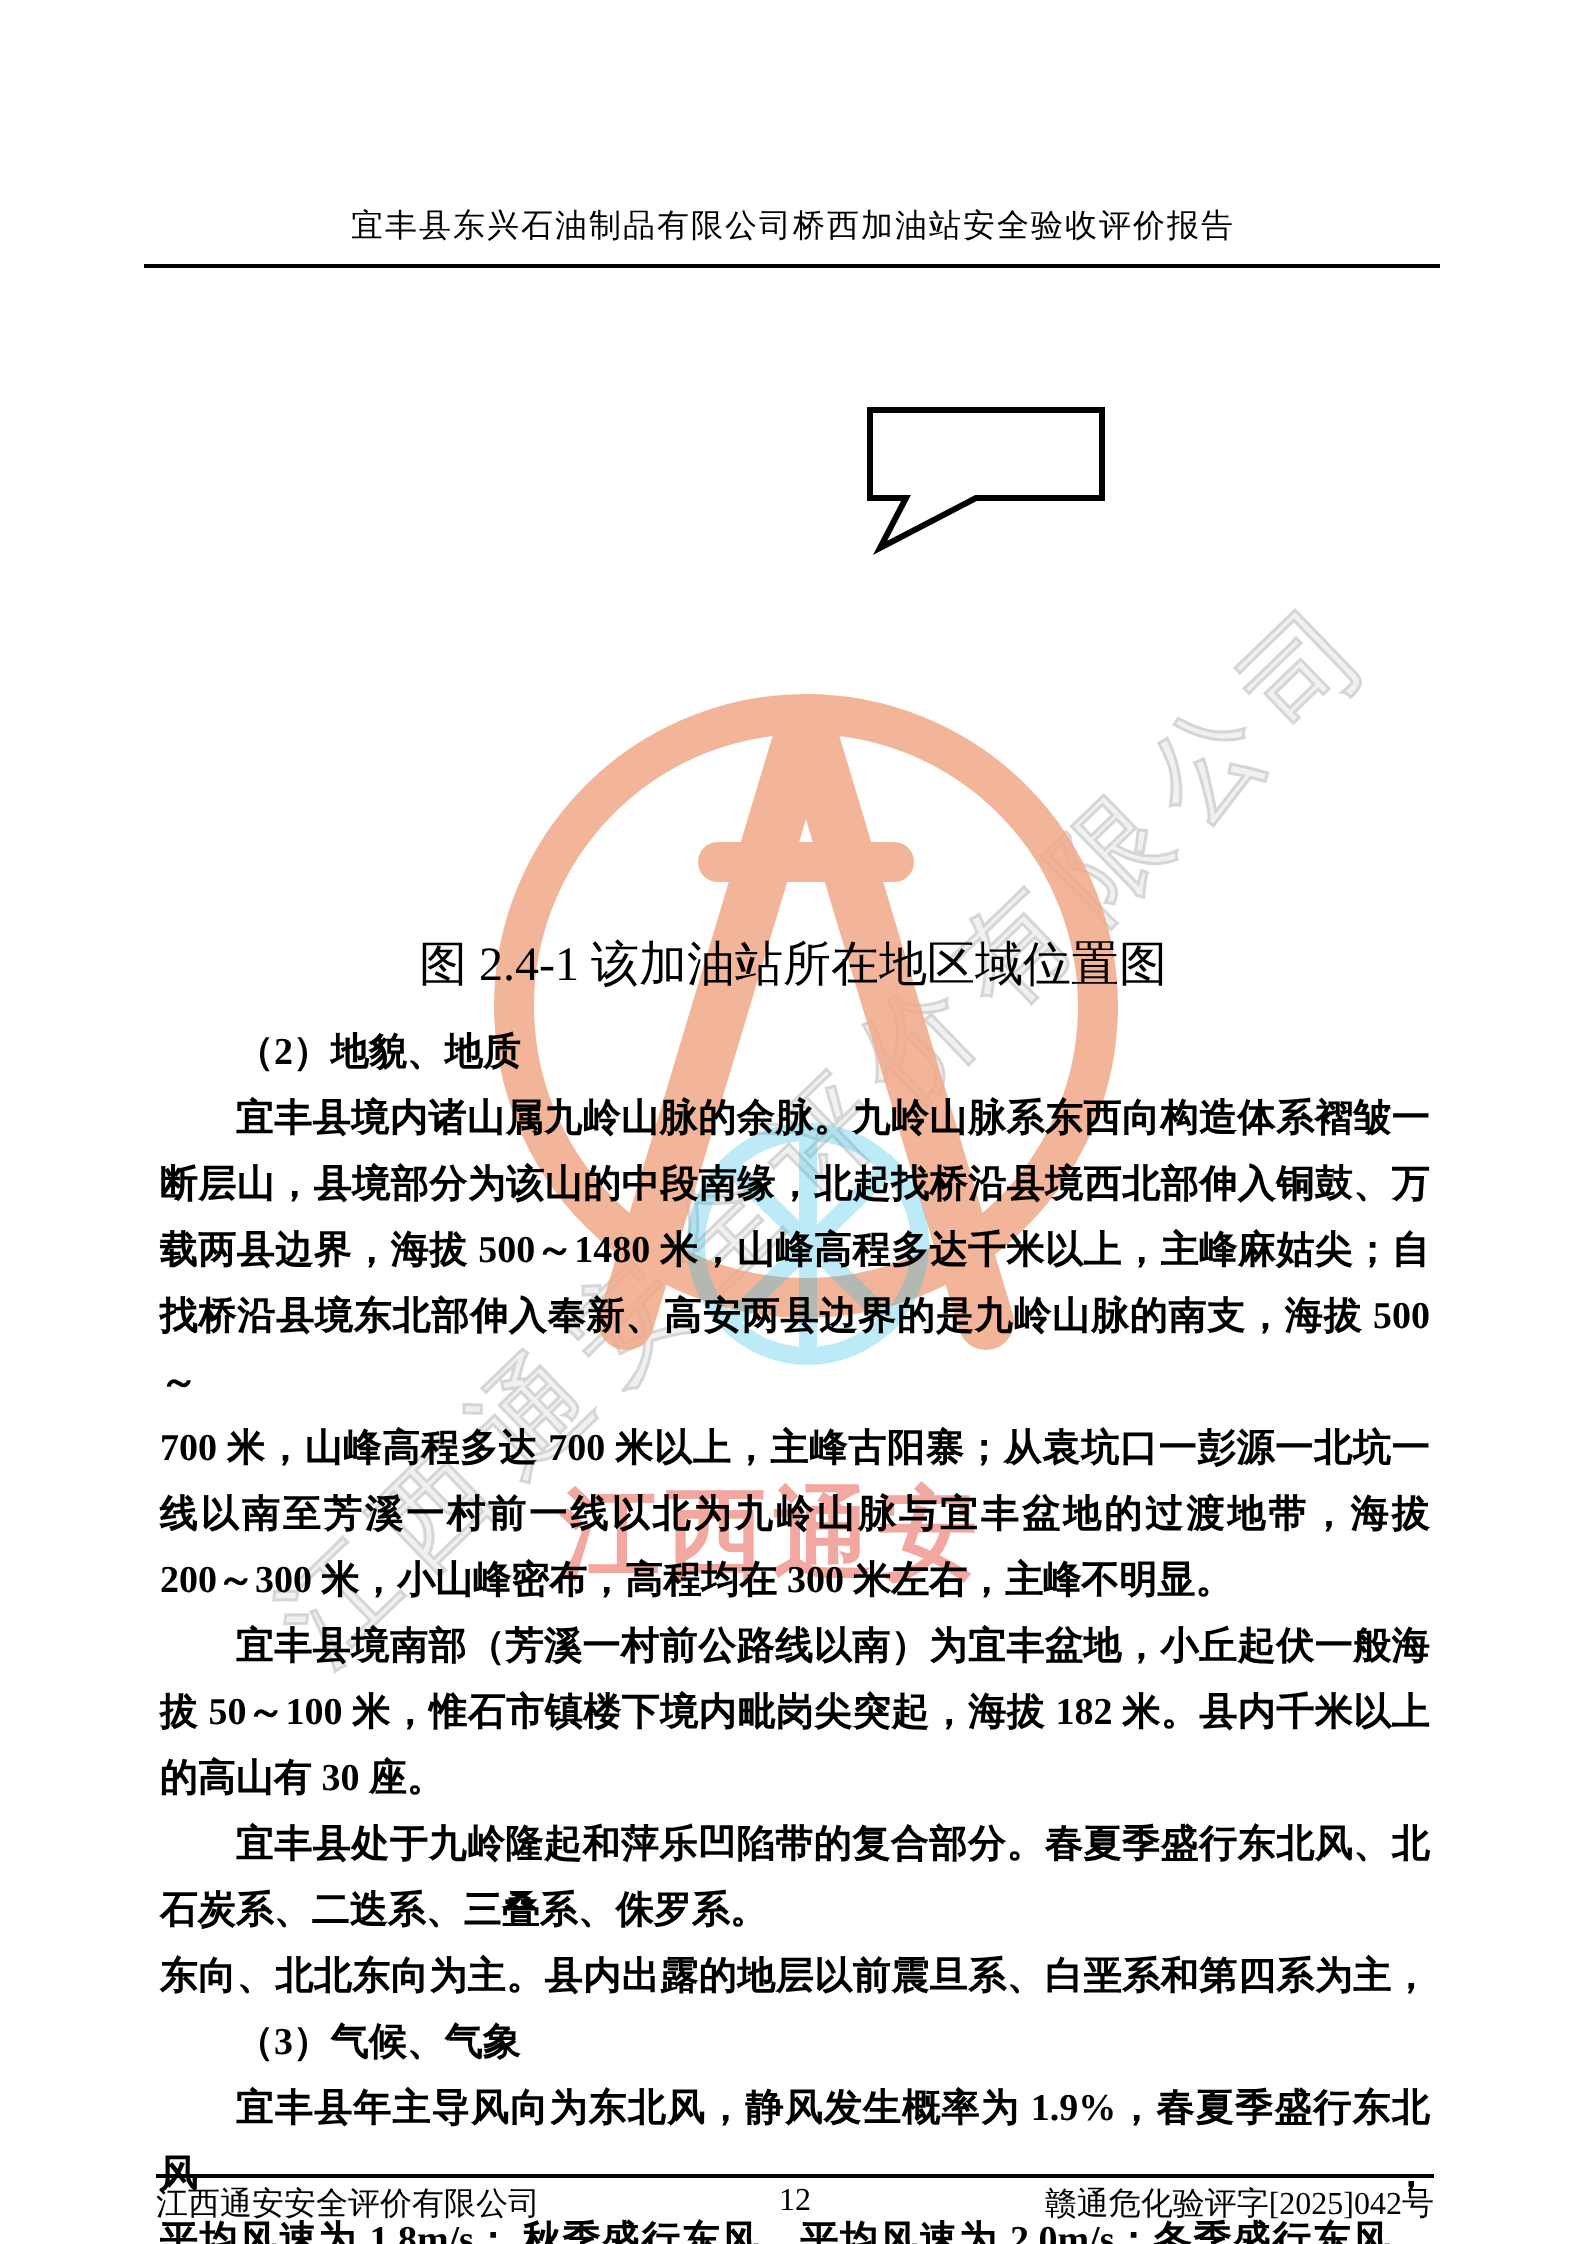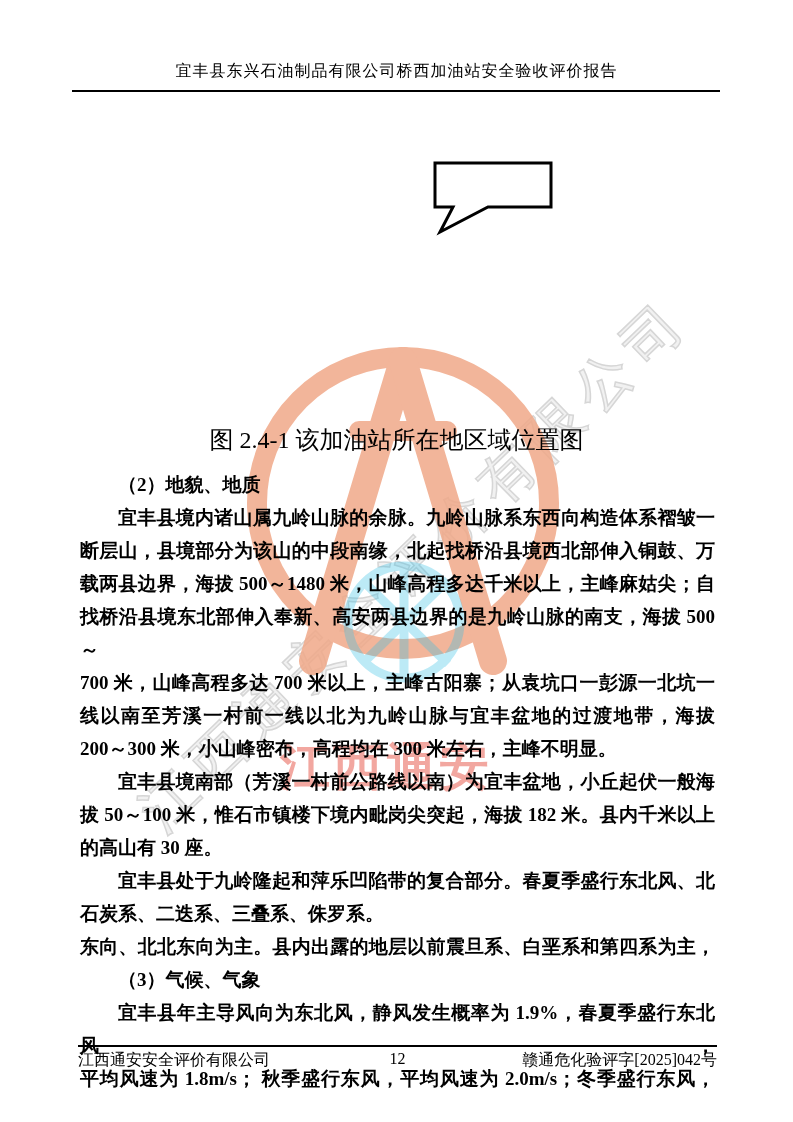--- a/index.html
+++ b/index.html
@@ -28,21 +28,21 @@
   .wm-red {
     left:280px; top:734px;
     font-family:"Liberation Sans", sans-serif;
     font-weight:bold;
     font-size:50px; letter-spacing:3px;
     color:rgba(228,72,56,0.48);
     white-space:nowrap;
   }
 
   
-  .content { position:absolute; inset:0; z-index:2; }
+  .content { position:absolute; inset:0; z-index:2;margin-top:42px; }
 
   .header-title {
     position:absolute; top:61px; left:0; width:100%;
     text-align:center; font-size:16px; letter-spacing:1px;
   }
   .header-rule {
     position:absolute; top:90px; left:72px; width:648px;
     border-top:2px solid #000;
   }
 

